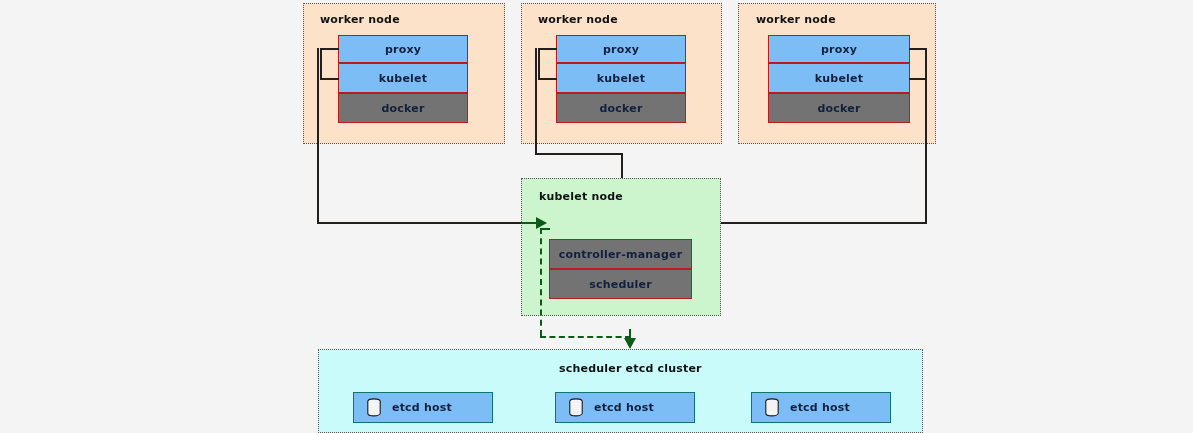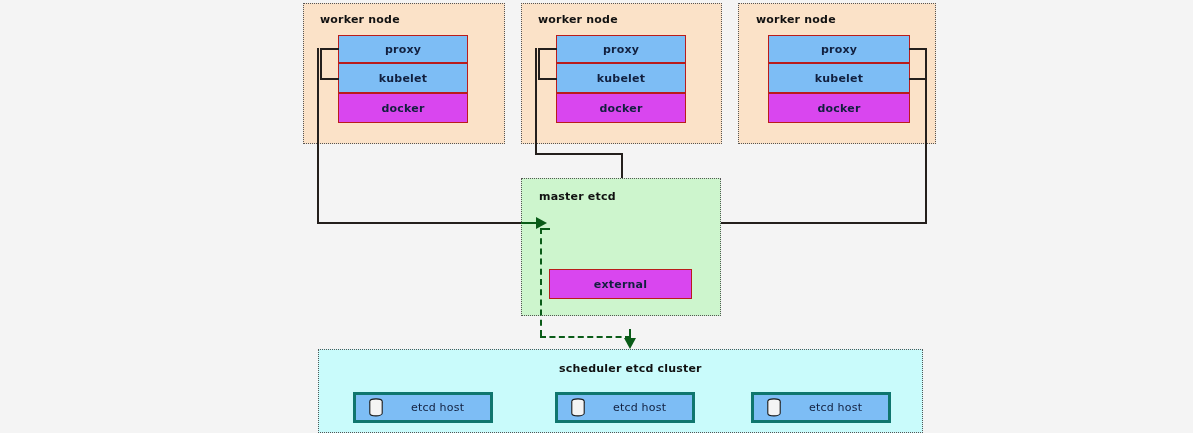--- a/index.html
+++ b/index.html
@@ -42,33 +42,32 @@
     font-size: 11px;
     font-weight: bold;
     color: #12203f;
     display: flex;
     align-items: center;
     justify-content: center;
     letter-spacing: .2px;
     white-space: nowrap;
   }
   .comp.dark  { background: #7dbdf5; }
-  .comp.light { background: #d946ef; }
+  .comp.light { background: #737373; }
 
   .etcd-box {
     position: absolute;
     background: #7dbdf5;
-    border: 3px solid #0f766e;
+    border: 1px solid #0f766e;
     display: flex;
     align-items: center;
     font-size: 11px;
-    font-weight: normal;
+    font-weight: bold;
     color: #12203f;
     letter-spacing: .2px;
-    gap: 17px;
   }
   .etcd-icon {
     width: 16px; height: 19px;
     margin-left: 12px; margin-right: 10px;
     flex: 0 0 auto;
   }
   .etcd-label { white-space: nowrap; }
 
   
   .ln {
@@ -140,23 +139,24 @@
   <div class="comp light" style="left:768px; top:93px; width:142px; height:30px;">docker</div>
 
   <div class="ln h" style="left:909px; top:48px; width:18px;"></div>
   <div class="ln h" style="left:909px; top:78px; width:18px;"></div>
   <div class="ln v" style="left:925px; top:48px; height:32px;"></div>
   <div class="ln v" style="left:925px; top:48px; height:176px;"></div>
   <div class="ln h" style="left:712px; top:222px; width:215px;"></div>
   <div class="arrow left dk-left" style="left:701px; top:217px;"></div>
 
   <div class="panel master-panel" style="left:521px; top:178px; width:200px; height:138px;"></div>
-  <div class="panel-title" style="left:539px; top:190px;">master etcd</div>
+  <div class="panel-title" style="left:539px; top:190px;">kubelet node</div>
 
-  <div class="comp light" style="left:549px; top:269px; width:143px; height:30px;">external</div>
+  <div class="comp light" style="left:549px; top:239px; width:143px; height:30px;">controller-manager</div>
+  <div class="comp light" style="left:549px; top:269px; width:143px; height:30px;">scheduler</div>
 
   <div class="arrow right gr-right" style="left:536px; top:217px;"></div>
   <div class="ln h grn" style="left:521px; top:222px; width:16px;"></div>
 
   <div class="dash-v" style="left:540px; top:228px; height:108px;"></div>
   <div class="ln h grn" style="left:540px; top:228px; width:10px;"></div>
   <div class="dash-h" style="left:540px; top:336px; width:91px;"></div>
   <div class="ln v grn" style="left:629px; top:329px; height:11px;"></div>
   <div class="arrow down gr-down" style="left:624px; top:338px; border-left-width:6px; border-right-width:6px;"></div>
 

